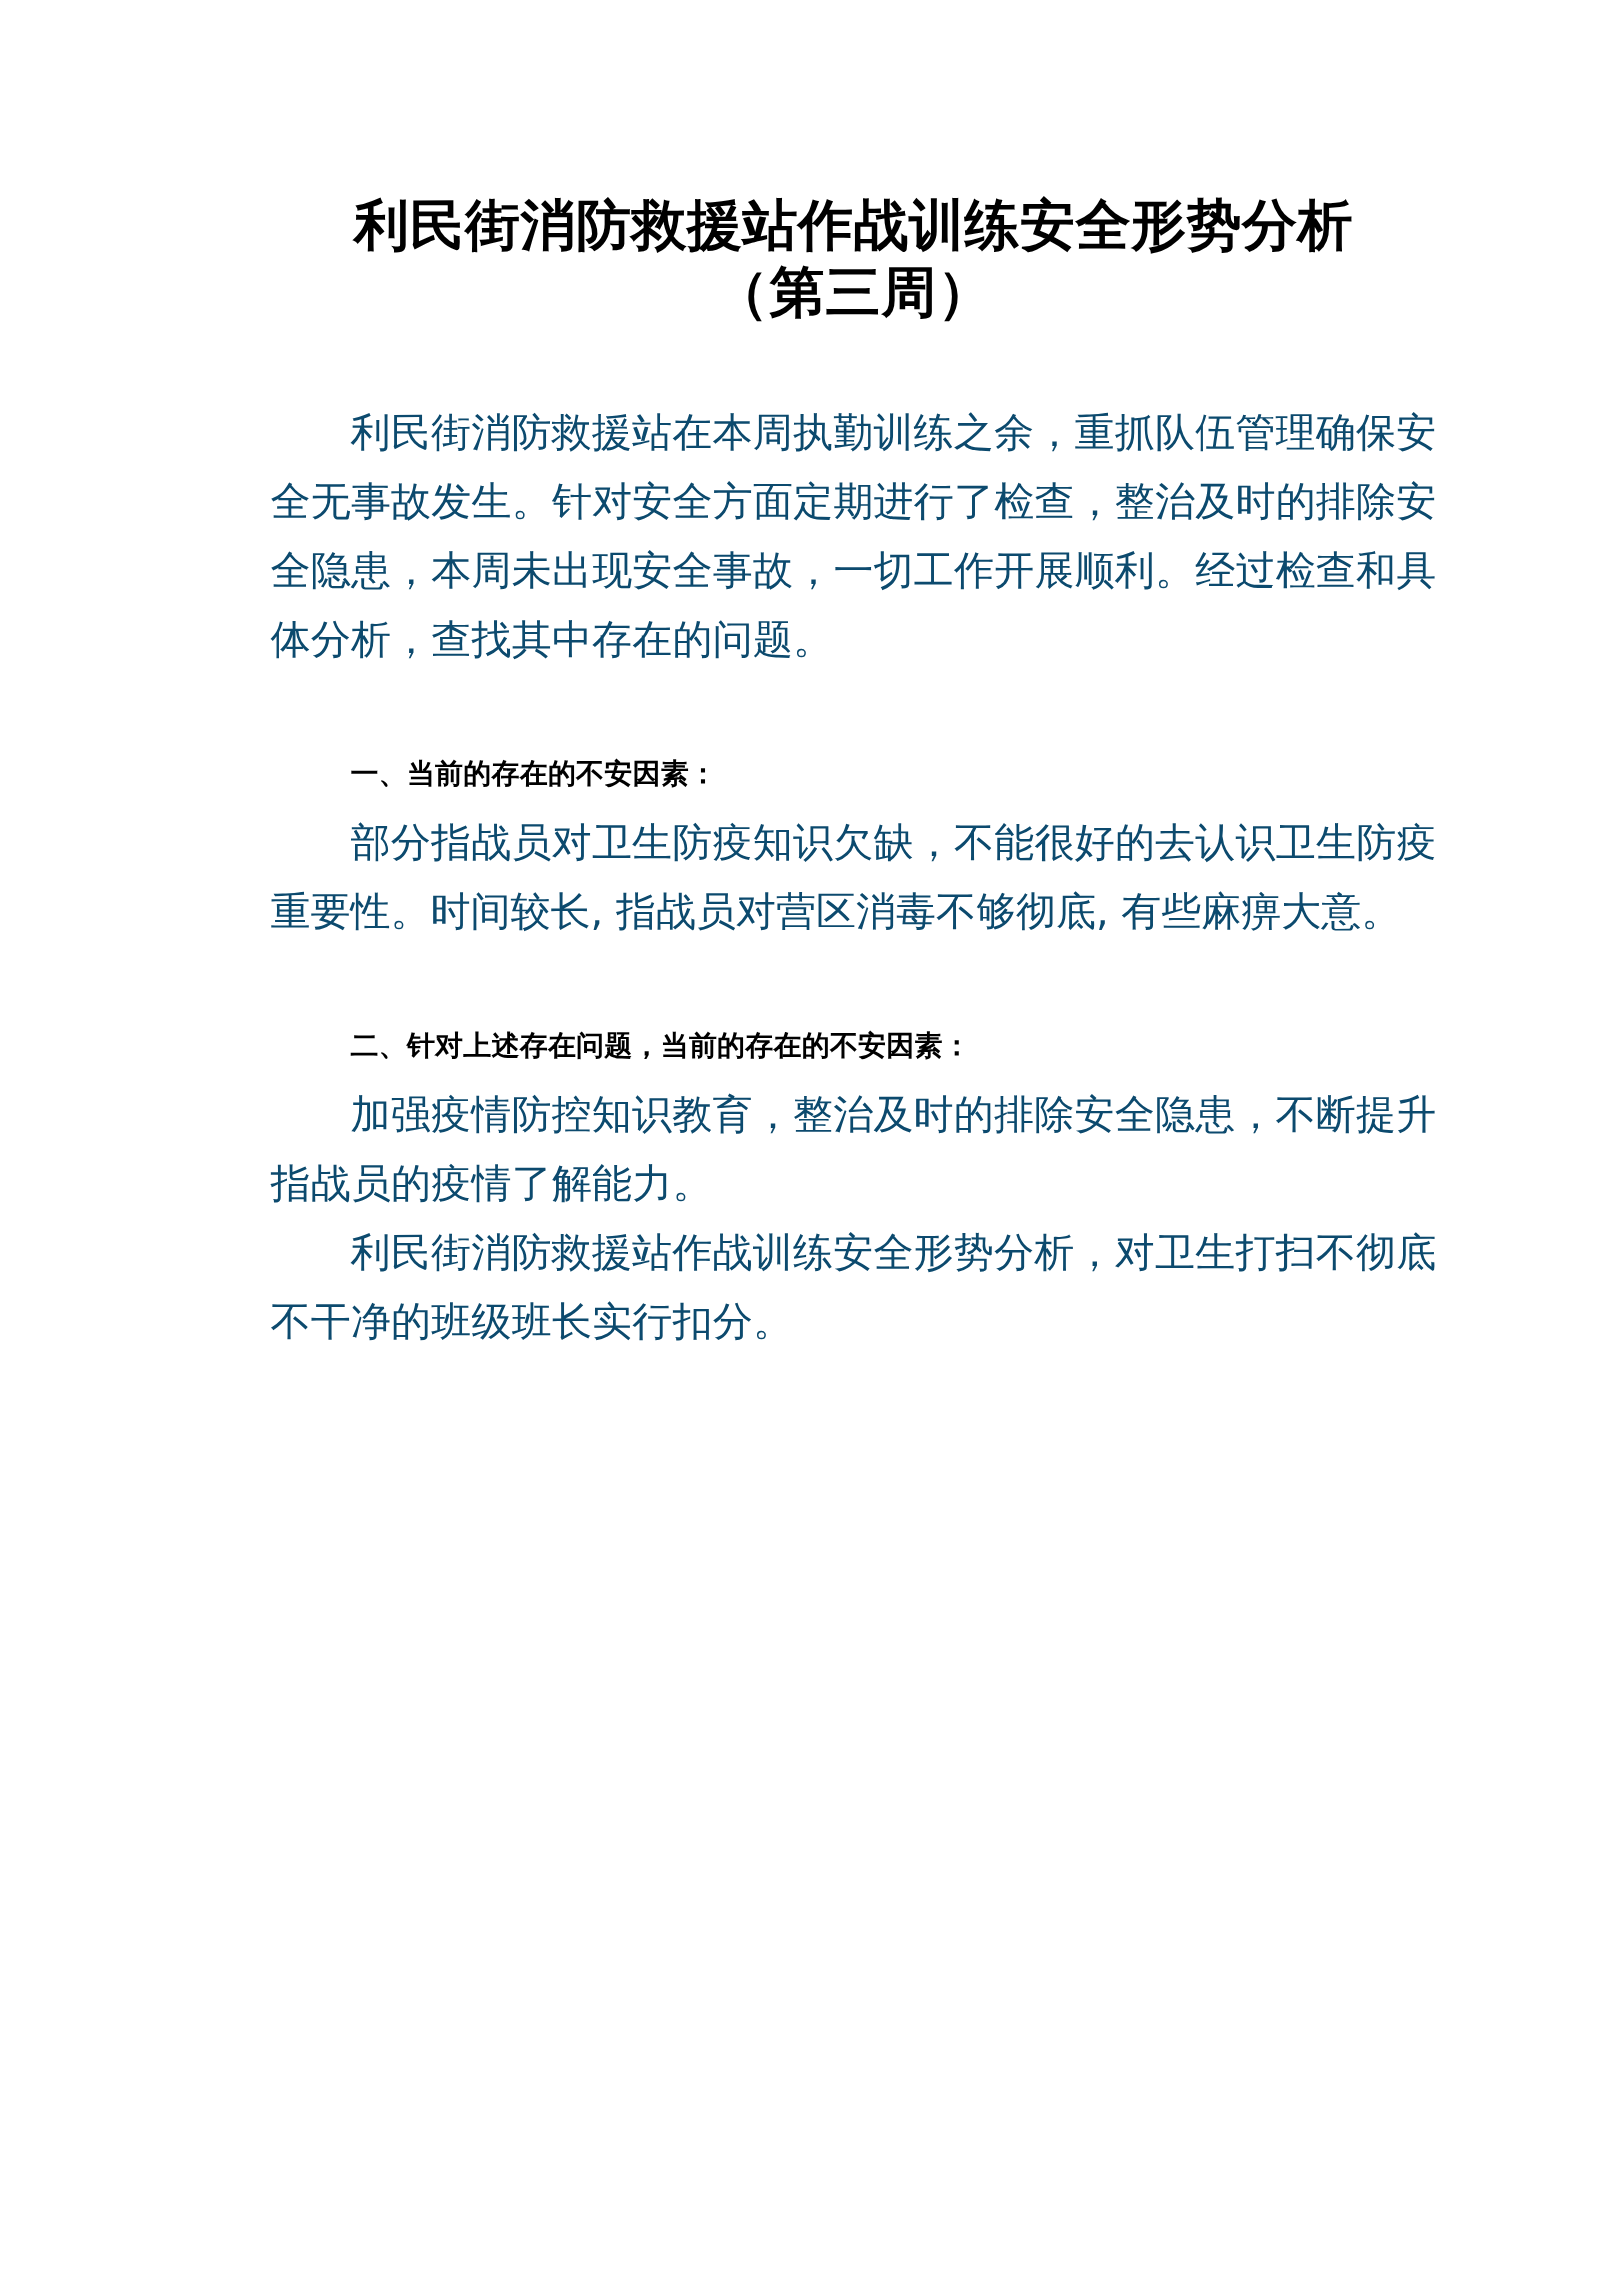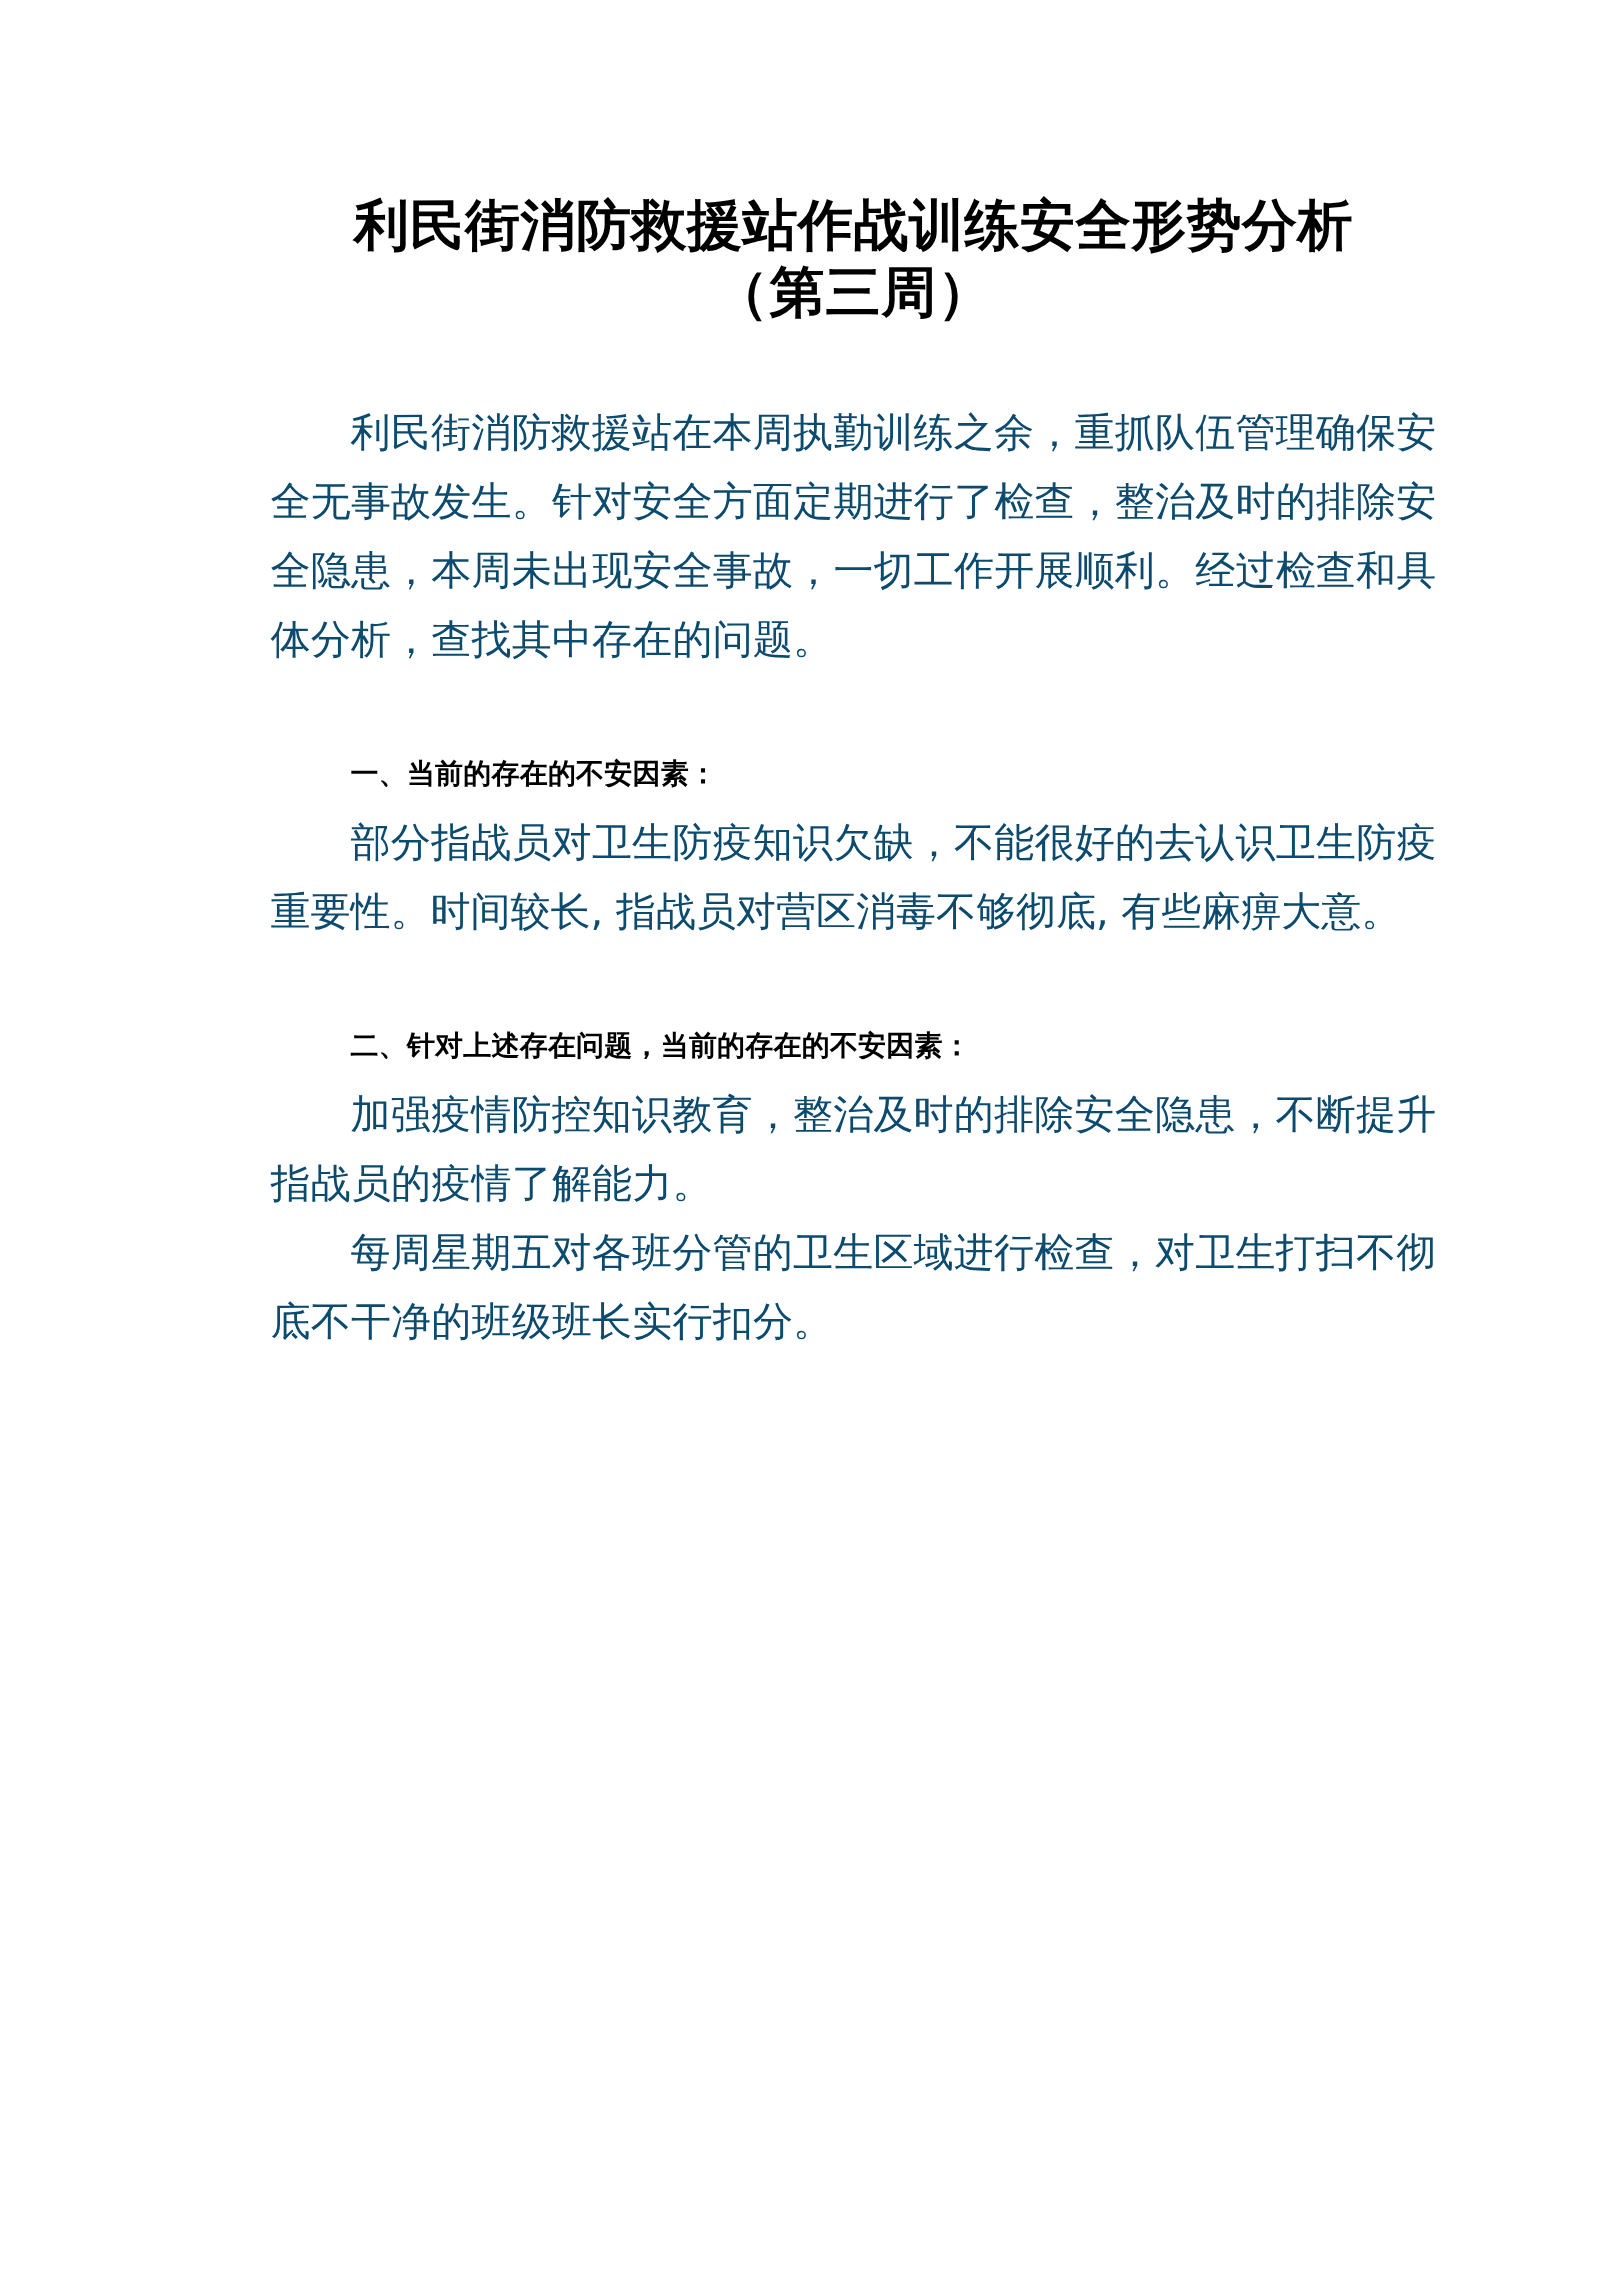--- a/index.html
+++ b/index.html
@@ -94,19 +94,19 @@
       <section class="sec-block">
         <h2 class="heading">一、当前的存在的不安因素：</h2>
         <p class="para tight">部分指战员对卫生防疫知识欠缺，不能很好的去认识卫生防疫重要性。时间较长, 指战员对营区消毒不够彻底, 有些麻痹大意。</p>
       </section>
 
       <div class="gap-before-heading"></div>
 
       <section class="sec-block">
         <h2 class="heading">二、针对上述存在问题，当前的存在的不安因素：</h2>
         <p class="para">加强疫情防控知识教育，整治及时的排除安全隐患，不断提升指战员的疫情了解能力。</p>
-        <p class="para">每周星期五对各班分管的卫生区域进行检查，对卫生打扫不彻底不干净的班级班长实行扣分。</p>
+        <p class="para">利民街消防救援站作战训练安全形势分析，对卫生打扫不彻底不干净的班级班长实行扣分。</p>
       </section>
 
     </div>
   </div>
 </div>
 
 
 </body></html>

